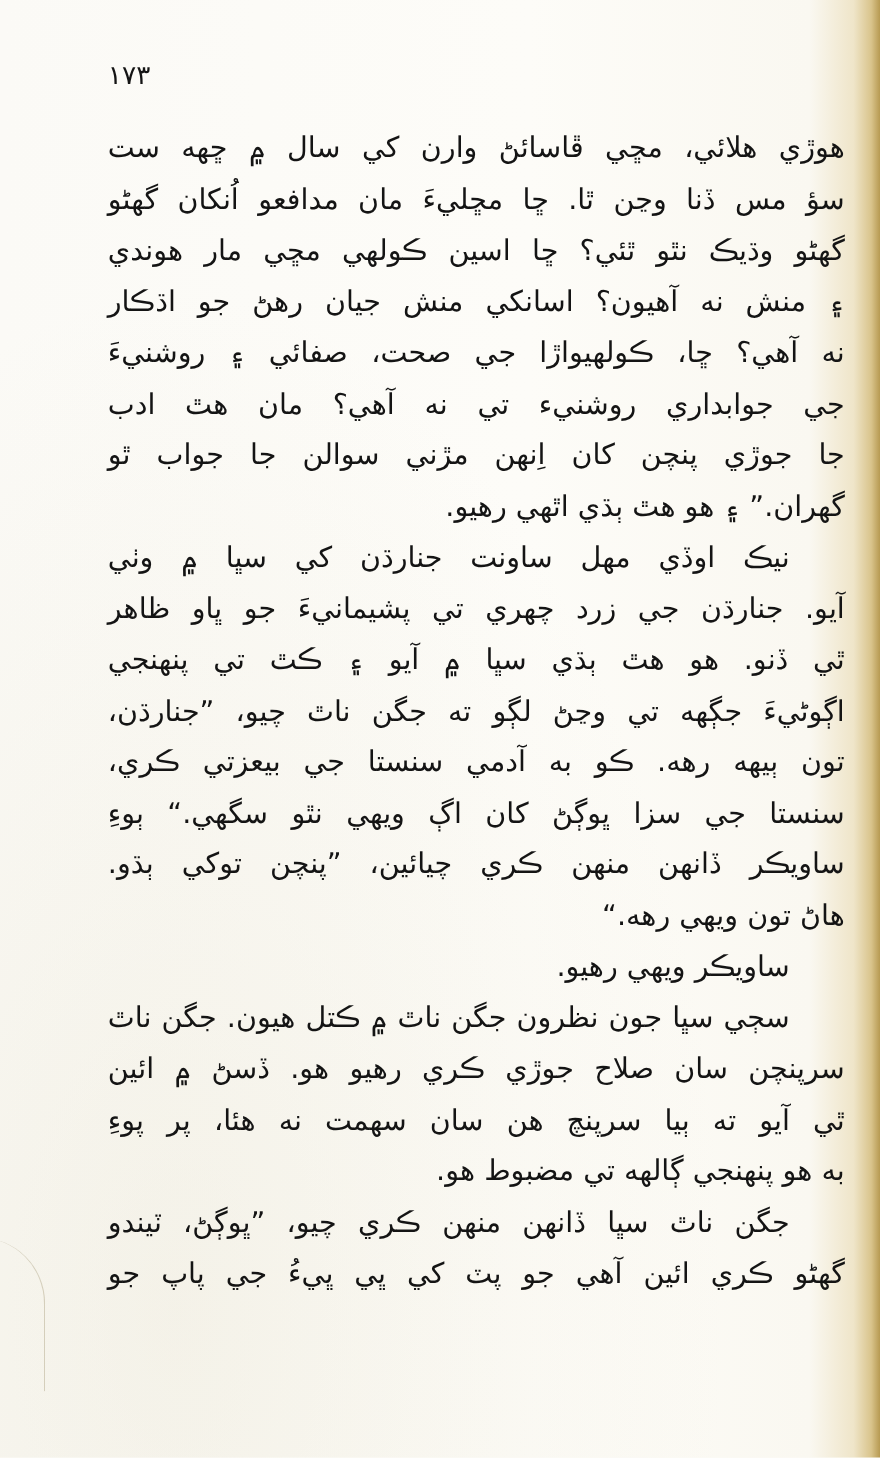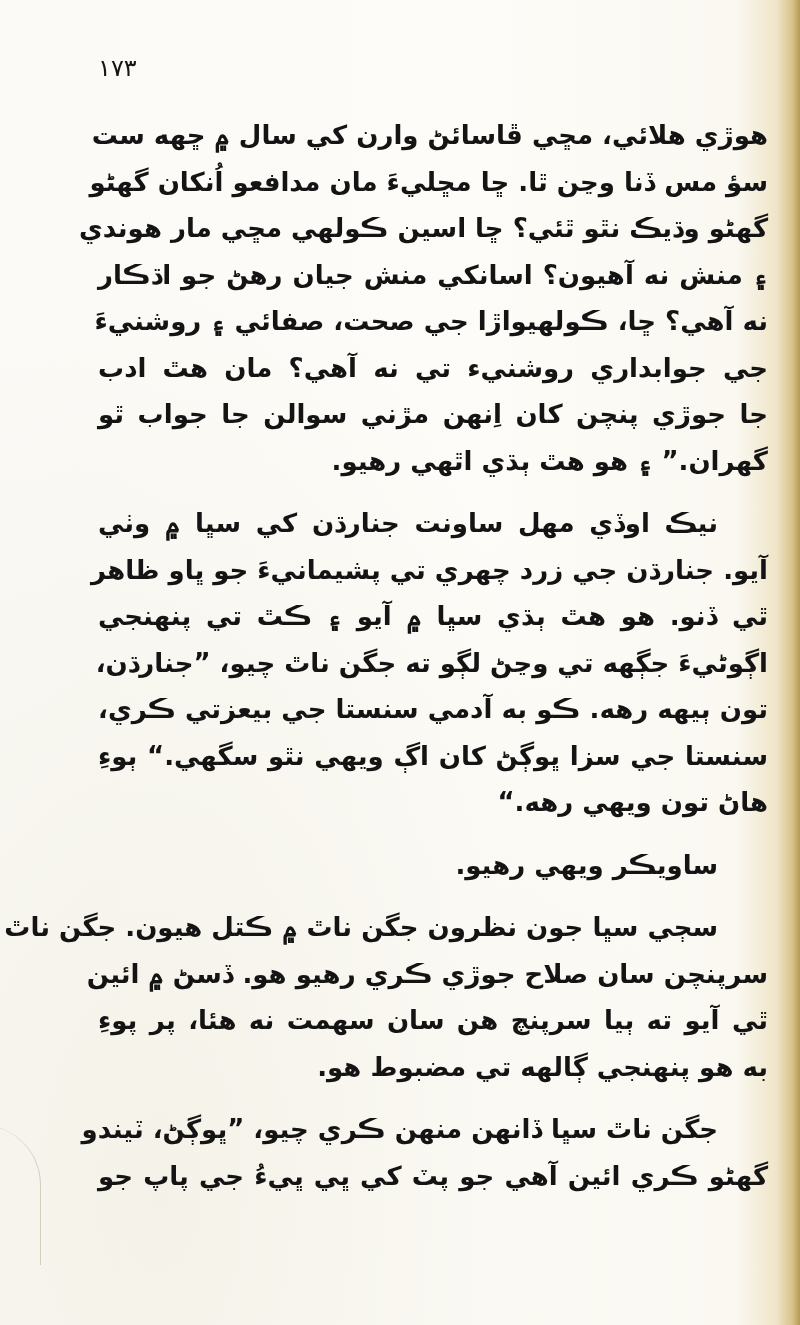--- a/index.html
+++ b/index.html
@@ -49,28 +49,27 @@
     text-align: justify;
     text-align-last: right;
   }
   .line {
     height: 46.5px;
     line-height: 46.5px;
     font-size: 26px;
     white-space: nowrap;
     text-align: justify;
     text-align-last: justify;
-    font-weight: bold;
+    font-weight: normal;
   }
   .line.last {
     text-align-last: right;
   }
   .line.indent {
     padding-right: 50px;
-    margin-top: 16px;
   }
 </style>
 </head>
 <body>
 
 <div class="page">
   <div class="page-curl"></div>
 
   <div class="page-number">١٧٣</div>
 
@@ -84,20 +83,21 @@
     <div class="line">جي جوابداري روشنيء تي نه آهي؟ مان هٿ ادب</div>
     <div class="line">جا جوڙي پنچن کان اِنهن مڙني سوالن جا جواب ٿو</div>
     <div class="line last">گهران.” ۽ هو هٿ ٻڌي اٿهي رهيو.</div>
 
     <div class="line indent">نيڪ اوڏي مهل ساونت جنارڌن کي سڀا ۾ وٺي</div>
     <div class="line">آيو. جنارڌن جي زرد چهري تي پشيمانيءَ جو ڀاو ظاهر</div>
     <div class="line">ٿي ڏنو. هو هٿ ٻڌي سڀا ۾ آيو ۽ ڪٿ تي پنهنجي</div>
     <div class="line">اڳوڻيءَ جڳهه تي وڃڻ لڳو ته جگن ناٿ چيو، ”جنارڌن،</div>
     <div class="line">تون ٻيهه رهه. ڪو به آدمي سنستا جي بيعزتي ڪري،</div>
     <div class="line">سنستا جي سزا ڀوڳڻ کان اڳ ويهي نٿو سگهي.“ ٻوءِ</div>
+    <div class="line">ساويڪر ڏانهن منهن ڪري چيائين، ”پنچن توکي ٻڌو.</div>
     <div class="line last">هاڻ تون ويهي رهه.“</div>
 
     <div class="line indent last">ساويڪر ويهي رهيو.</div>
 
     <div class="line indent">سڄي سڀا جون نظرون جگن ناٿ ۾ ڪتل هيون. جگن ناٿ</div>
     <div class="line">سرپنچن سان صلاح جوڙي ڪري رهيو هو. ڏسڻ ۾ ائين</div>
     <div class="line">ٿي آيو ته ٻيا سرپنچ هن سان سهمت نه هئا، پر پوءِ</div>
     <div class="line last">به هو پنهنجي ڳالهه تي مضبوط هو.</div>
 
     <div class="line indent">جگن ناٿ سڀا ڏانهن منهن ڪري چيو، ”ڀوڳڻ، ٽيندو</div>

